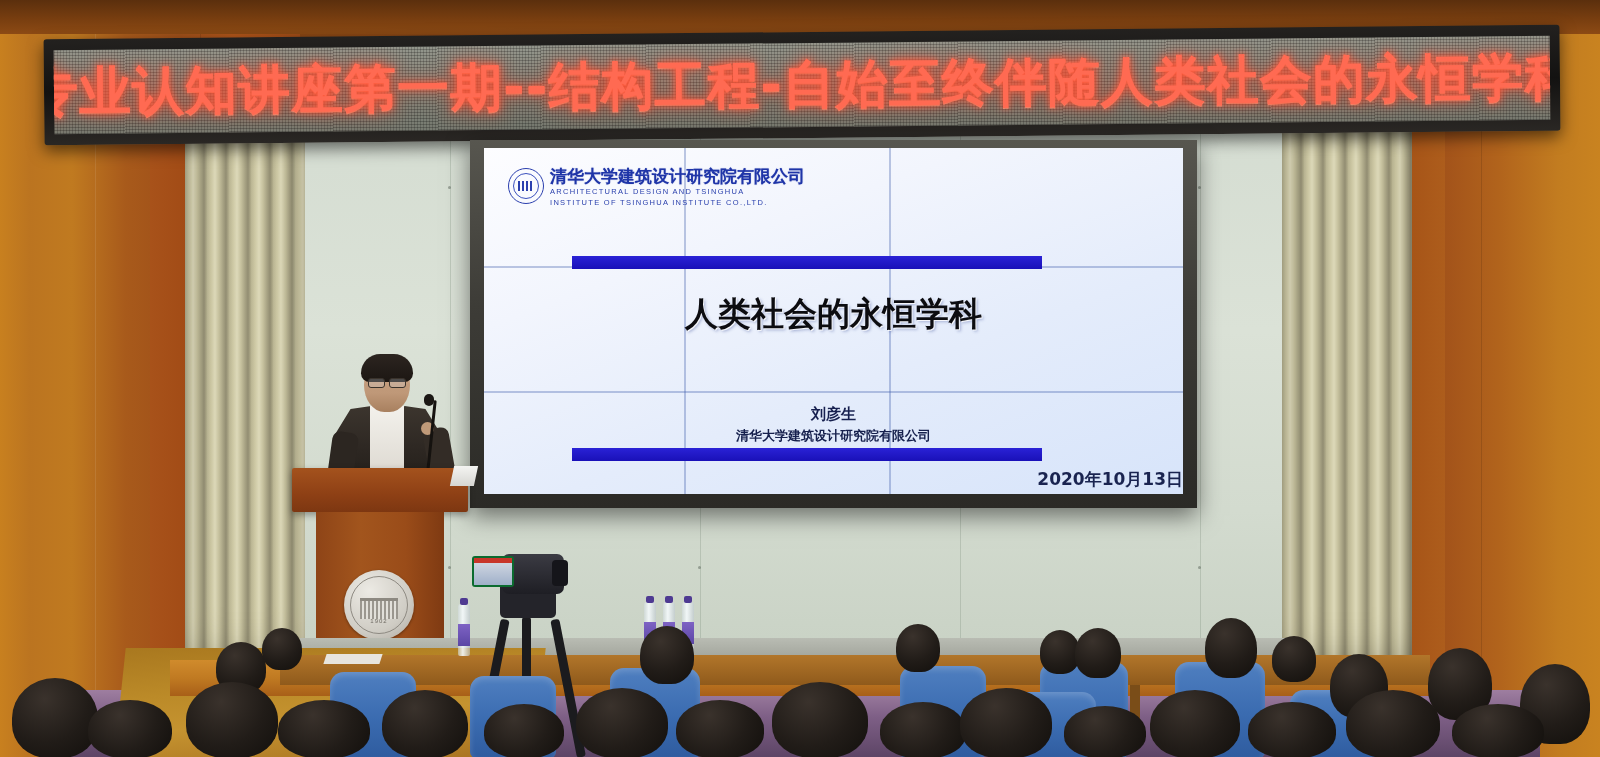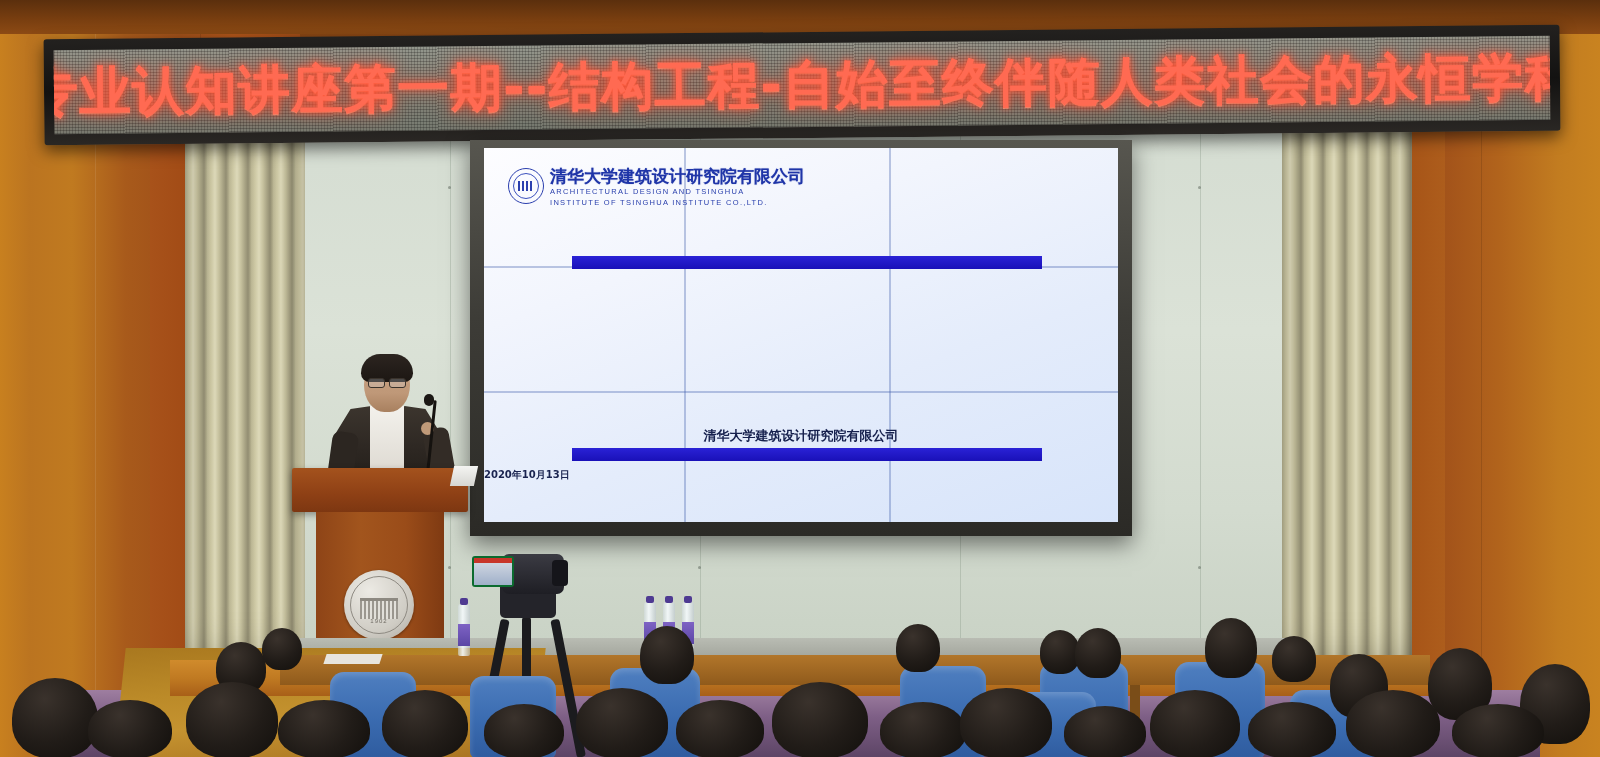--- a/index.html
+++ b/index.html
@@ -81,23 +81,23 @@
       linear-gradient(180deg,#93968c,#84887d 55%,#767a70);
     display:flex;align-items:center;justify-content:center;overflow:hidden;}
   .led-text{
     font-family:"DejaVu Sans","Liberation Sans",sans-serif;
     font-weight:700;font-size:52px;letter-spacing:1px;white-space:nowrap;
     color:#ff6a52;
     text-shadow:0 0 6px rgba(255,90,60,.95),0 0 14px rgba(255,70,40,.75),0 0 26px rgba(255,60,30,.5),0 1px 0 rgba(255,180,150,.8);
   }
 
   
-  .screen-outer{position:absolute;left:470px;top:140px;width:634px;height:368px;
+  .screen-outer{position:absolute;left:470px;top:140px;width:727px;height:368px;
     background:linear-gradient(180deg,#57564f,#3d3c37 45%,#2b2a26);
-    padding:14px;box-shadow:0 8px 22px rgba(0,0,0,.5);}
+    padding:0;box-shadow:0 8px 22px rgba(0,0,0,.5);}
   .screen-inner{position:absolute;left:14px;top:8px;right:14px;bottom:14px;
     background:linear-gradient(160deg,#fdfdff 0%,#f2f5fd 30%,#e4ecfb 62%,#d7e4fa 100%);
     overflow:hidden;}
   
   .vseam{position:absolute;top:0;width:2px;height:100%;background:rgba(60,90,170,.33);}
   .hseam{position:absolute;left:0;height:2px;width:100%;background:rgba(60,90,170,.33);}
 
   
   .slide-logo{position:absolute;left:24px;top:20px;display:flex;align-items:flex-start;gap:6px;}
   .seal{width:34px;height:34px;border-radius:50%;border:1.6px solid #2b3fae;
@@ -119,23 +119,23 @@
   .slide-title{position:absolute;left:0;right:0;top:146px;text-align:center;
     font-family:"DejaVu Sans","Liberation Sans",sans-serif;
     font-weight:700;font-size:33px;line-height:1.22;color:#0c0c10;
     text-shadow:1px 1px 0 rgba(255,255,255,.85),2px 2px 3px rgba(40,60,140,.35);}
   .slide-author{position:absolute;left:0;right:0;top:257px;text-align:center;
     font-family:"DejaVu Sans","Liberation Sans",sans-serif;
     font-weight:700;font-size:15px;color:#17204f;}
   .slide-org{position:absolute;left:0;right:0;top:279px;text-align:center;
     font-family:"DejaVu Sans","Liberation Sans",sans-serif;
     font-weight:700;font-size:13px;color:#16204d;}
-  .slide-date{position:absolute;left:0;right:0;top:320px;text-align:left;
-    font-family:"DejaVu Sans","Liberation Sans",sans-serif;
-    font-weight:700;font-size:10px;color:#1a2450;}
+  .slide-date{position:absolute;left:0;right:0;top:320px;text-align:right;
+    font-family:"DejaVu Sans","Liberation Sans",sans-serif;
+    font-weight:700;font-size:17px;color:#1a2450;}
 
   
   .speaker{position:absolute;left:330px;top:358px;width:120px;height:135px;}
   .sp-head{position:absolute;left:34px;top:0;width:46px;height:54px;border-radius:46%/52%;
     background:linear-gradient(180deg,#caa храм,#c8a182);}
   .sp-head{background:linear-gradient(180deg,#c9a384 0%,#bf9878 65%,#a8805f 100%);}
   .sp-hair{position:absolute;left:31px;top:-4px;width:52px;height:28px;border-radius:26px 26px 12px 12px;
     background:linear-gradient(180deg,#2c2520,#1c1713);}
   .sp-glasses{position:absolute;left:38px;top:20px;width:38px;height:8px;}
   .sp-glasses span{position:absolute;top:0;width:15px;height:8px;border:1.3px solid #3a332c;border-radius:3px;background:rgba(220,225,230,.25);}
@@ -261,22 +261,24 @@
         <div>
           <div class="logo-cn">清华大学建筑设计研究院有限公司</div>
           <div class="logo-en">ARCHITECTURAL  DESIGN  AND  TSINGHUA</div>
           <div class="logo-en">INSTITUTE  OF  TSINGHUA  INSTITUTE  CO.,LTD.</div>
         </div>
       </div>
 
       <div class="bar bar-top"></div>
 
       <div class="slide-title">
+        <div>人类社会的永恒学科</div>
       </div>
 
+      <div class="slide-author">刘彦生</div>
       <div class="slide-org">清华大学建筑设计研究院有限公司</div>
 
       <div class="bar bar-bot"></div>
 
       <div class="slide-date">2020年10月13日</div>
     </div>
   </div>
 
   <div class="speaker">
     <div class="sp-jacket"></div>

